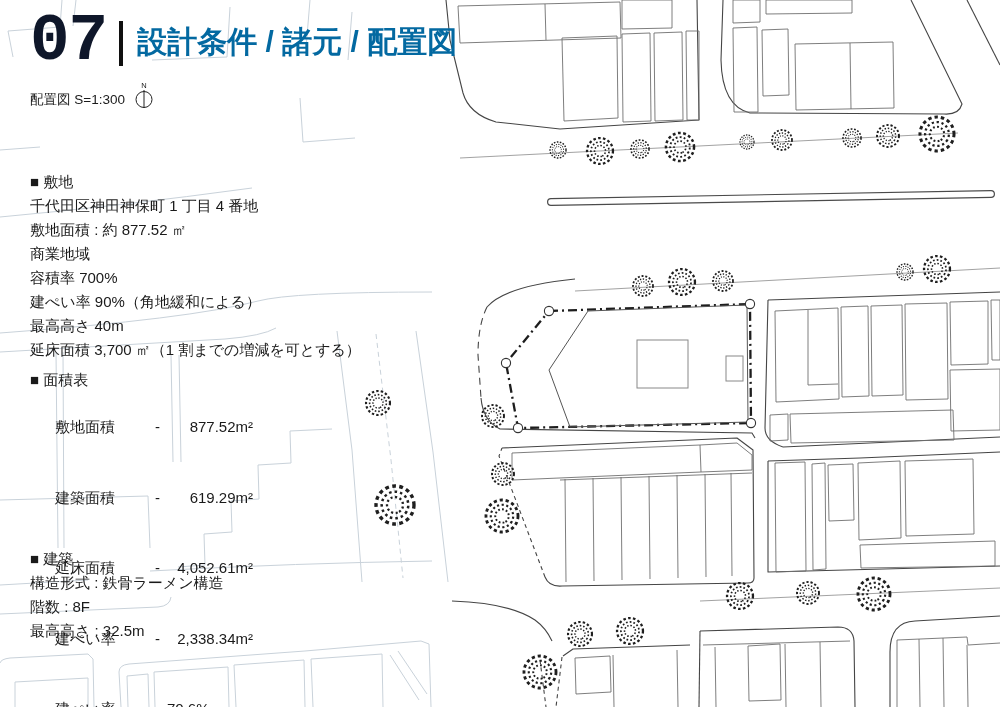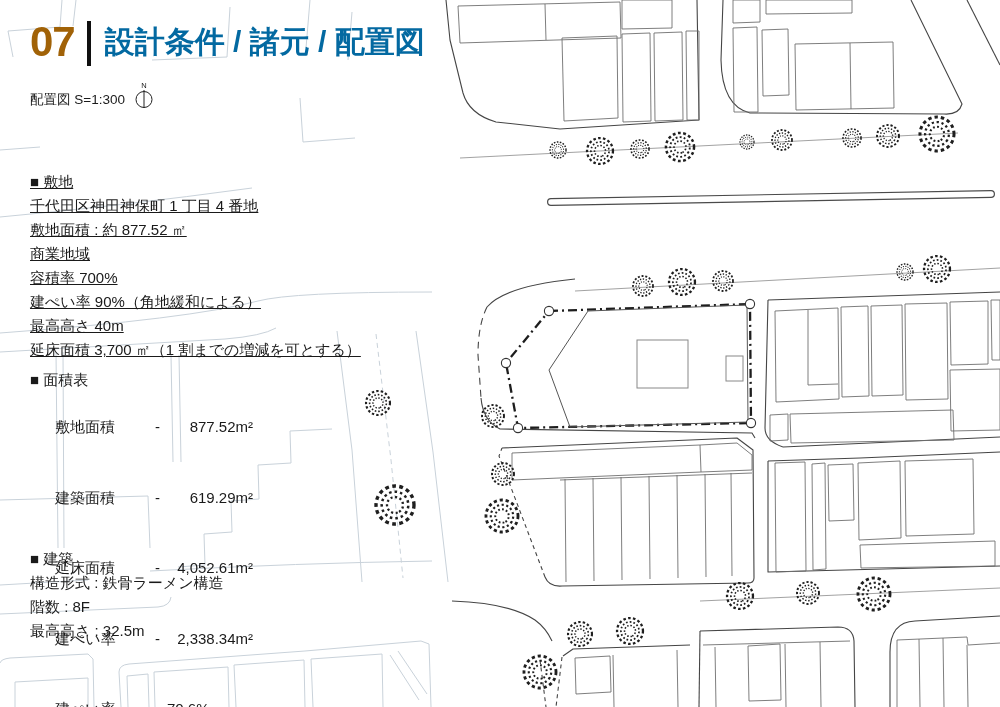--- a/index.html
+++ b/index.html
@@ -15,30 +15,30 @@
   .light path{stroke:var(--map-line-light);fill:none;stroke-width:1;}
   .blk path{stroke:var(--map-line-dark);fill:none;stroke-width:1.1;stroke-linejoin:round;}
   .bldg path,.bldg rect{stroke:#6f6f6f;fill:none;stroke-width:0.9;}
   .thin path{stroke:#8a8a8a;fill:none;stroke-width:0.8;}
   .dashed{stroke-dasharray:4 3.5;}
   .boundary{stroke:var(--site-boundary);fill:none;stroke-width:2.3;stroke-dasharray:9 4 2 4;stroke-linejoin:round;}
   .corner{fill:#fff;stroke:#333;stroke-width:1.1;}
   .trees use{color:#1f1f1f;}
 
   .header{position:absolute;left:30px;top:16px;display:flex;align-items:flex-start;}
-  .page-num{font-size:42px;font-weight:bold;line-height:52px;letter-spacing:-1px;color:#a16207;}
+  .page-num{font-size:66px;font-weight:bold;line-height:52px;letter-spacing:-1px;color:#0f172a;font-family:Liberation Mono, monospace;}
   .title-bar{width:4px;height:45px;background:#101010;margin:5px 14px 0 12px;}
   .page-title{font-size:30px;font-weight:bold;line-height:34px;padding-top:9px;color:#0369a1;}
 
   .scale-row{position:absolute;left:30px;top:84px;font-size:13.5px;display:flex;align-items:center;}
   .north{margin-left:9px;position:relative;top:-3px;}
 
   .tblock{position:absolute;left:30px;font-size:15px;}
   .tblock .line{white-space:pre;}
-  #site-info{top:170px;text-decoration:underline;}
+  #site-info{top:170px;}
   #site-info .line{line-height:24px;}
   #area-table{top:368px;}
   #area-table .line{line-height:23.5px;}
   #building-info{top:547px;}
   #building-info .line{line-height:24px;}
   .lbl{display:inline-block;width:100px;}
   .dash{display:inline-block;width:12px;}
   .val.num{display:inline-block;width:86px;text-align:right;}
 </style>
 </head>

